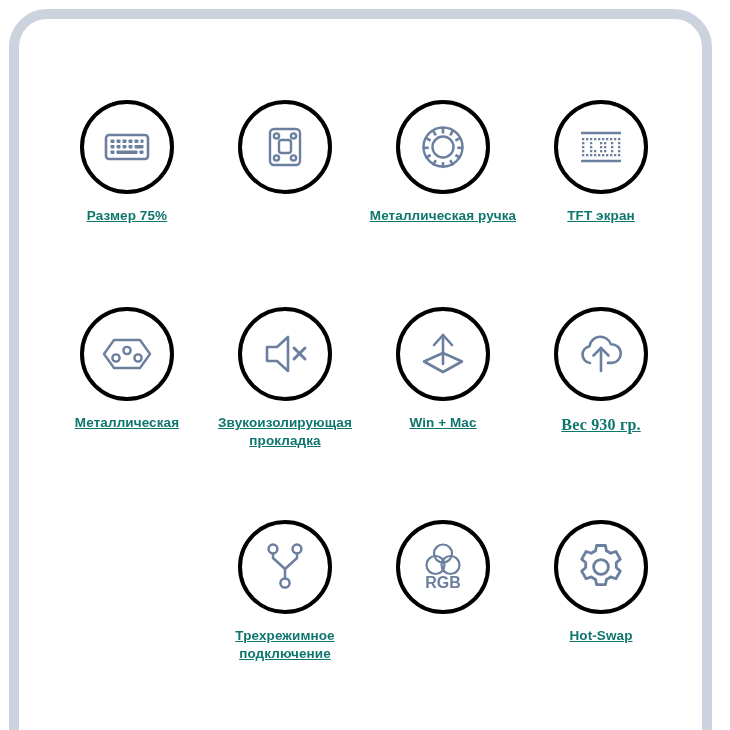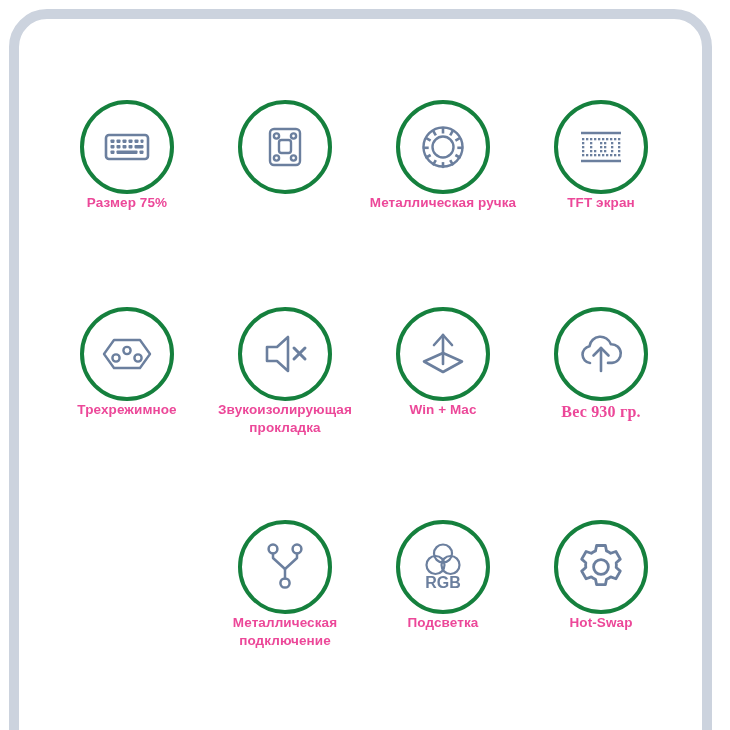--- a/index.html
+++ b/index.html
@@ -49,35 +49,37 @@
   .cell {
     position: absolute;
     width: 158px;
     text-align: center;
   }
 
   .circle {
     width: 94px;
     height: 94px;
     margin: 0 auto;
-    border: 4px solid #15803d;
+    border: 4px solid #000000;
     border-radius: 50%;
     box-sizing: border-box;
     display: flex;
     align-items: center;
     justify-content: center;
   }
   .circle svg { display: block; }
 
   .label {
+    margin-top: 13px;
     font-size: 13.5px;
     font-weight: bold;
-    color: #ec4899;
+    color: #0f766e;
     line-height: 1.35;
     letter-spacing: 0.1px;
+    text-decoration: underline;
   }
   .label.serif {
     font-family: "Liberation Serif", serif;
     font-size: 16px;
     font-weight: bold;
     letter-spacing: 0.2px;
   }
 </style>
 </head>
 <body>
@@ -215,21 +217,21 @@
       <div class="circle">
         <span>
           <svg width="58" height="46" viewBox="0 0 58 46" fill="none" stroke="#6b7f9e" stroke-width="2.4">
             <path d="M16 9 H42 L52 23 L42 37 H16 L6 23 Z" stroke-linejoin="round"></path>
             <circle cx="18" cy="27" r="3.6"></circle>
             <circle cx="29" cy="19.5" r="3.6"></circle>
             <circle cx="40" cy="27" r="3.6"></circle>
           </svg>
         </span>
       </div>
-      <div class="label">Трехрежимное</div>
+      <div class="label">Металлическая</div>
     </div>
 
     <div class="cell" style="left:206px; top:307px;">
       <div class="circle">
         <span>
           <svg width="52" height="48" viewBox="0 0 52 48" fill="none" stroke="#6b7f9e" stroke-width="2.6">
             <path d="M8 17 H18 L29 7 V41 L18 31 H8 Z" stroke-linejoin="round"></path>
             <g stroke-width="3" stroke-linecap="round">
               <line x1="35" y1="18" x2="46" y2="29"></line>
               <line x1="46" y1="18" x2="35" y2="29"></line>
@@ -272,35 +274,34 @@
         <span>
           <svg width="46" height="52" viewBox="0 0 46 52" fill="none" stroke="#6b7f9e" stroke-width="2.5" stroke-linecap="round" stroke-linejoin="round">
             <circle cx="11" cy="8" r="4.4"></circle>
             <circle cx="35" cy="8" r="4.4"></circle>
             <circle cx="23" cy="42" r="4.6"></circle>
             <path d="M11 12.4 L11 17 L23 28 L35 17 L35 12.4"></path>
             <path d="M23 28 L23 37.4"></path>
           </svg>
         </span>
       </div>
-      <div class="label">Металлическая подключение</div>
+      <div class="label">Трехрежимное подключение</div>
     </div>
 
     <div class="cell" style="left:364px; top:520px;">
       <div class="circle">
         <span>
           <svg width="52" height="54" viewBox="0 0 52 54" fill="none" stroke="#6b7f9e" stroke-width="2.2">
             <circle cx="26" cy="13.5" r="9"></circle>
             <circle cx="18.5" cy="25" r="9"></circle>
             <circle cx="33.5" cy="25" r="9"></circle>
             <text x="26" y="48" text-anchor="middle" font-family="Liberation Sans, sans-serif" font-size="16" font-weight="bold" fill="#6b7f9e" stroke="none">RGB</text>
           </svg>
         </span>
       </div>
-      <div class="label">Подсветка</div>
     </div>
 
     <div class="cell" style="left:522px; top:520px;text-align:center;">
       <div class="circle">
         <span>
           <svg width="54" height="54" viewBox="0 0 54 54" fill="none" stroke="#6b7f9e" stroke-width="2.8" stroke-linejoin="round">
             <path d="M22.6 5.5 h8.8 l1.1 5.4 a16 16 0 0 1 4.2 2.4 l5.2 -1.8 l4.4 7.6 l-4.1 3.6 a16 16 0 0 1 0 4.8 l4.1 3.6 l-4.4 7.6 l-5.2 -1.8 a16 16 0 0 1 -4.2 2.4 l-1.1 5.4 h-8.8 l-1.1 -5.4 a16 16 0 0 1 -4.2 -2.4 l-5.2 1.8 l-4.4 -7.6 l4.1 -3.6 a16 16 0 0 1 0 -4.8 l-4.1 -3.6 l4.4 -7.6 l5.2 1.8 a16 16 0 0 1 4.2 -2.4 Z"></path>
             <circle cx="27" cy="27" r="7.4"></circle>
           </svg>
         </span>

